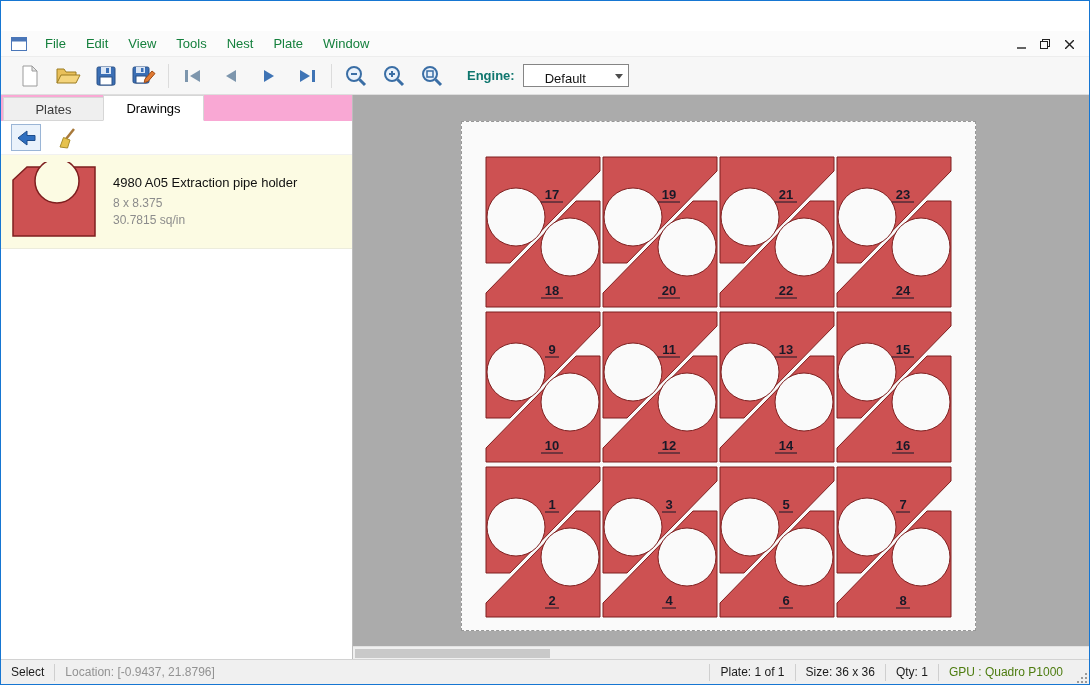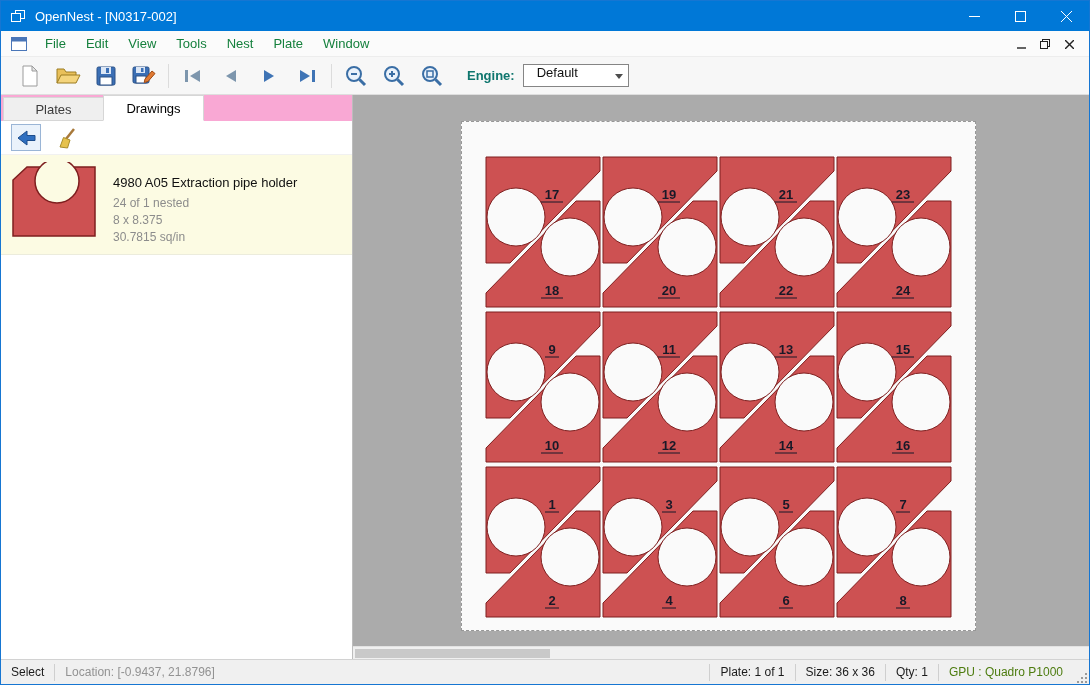--- a/index.html
+++ b/index.html
@@ -24,21 +24,21 @@
   .mdi-controls { position:absolute; right:8px; top:0; height:26px; display:flex; align-items:center; }
   .mdi-btn { width:24px; height:22px; display:flex; align-items:center; justify-content:center; }
 
   
   .toolbar { position:absolute; top:56px; left:0; right:0; height:38px; background:#f7f7f7;
              border-bottom:1px solid #dedede; display:flex; align-items:center; }
   .tb-btn { width:38px; height:32px; display:flex; align-items:center; justify-content:center; }
   .tb-sep { width:1px; height:24px; background:#dcdcdc; margin:0 5px; }
   .engine-label { font-weight:bold; font-size:13px; margin:0 8px 0 16px; color:#0f766e; }
   .combo { width:106px; height:23px; background:#fff; border:1px solid #858585; display:flex;
-           align-items:flex-start; font-size:13px; padding-left:13px; position:relative; color:#111; }
+           align-items:flex-end; font-size:13px; padding-left:21px; position:relative; color:#111; }
   .combo-arrow { position:absolute; right:5px; top:9px; width:0; height:0;
                  border-left:4px solid transparent; border-right:4px solid transparent;
                  border-top:5px solid #4d4d4d; }
   .auto-nest { margin-left:24px; font-size:13px; color:#4c1d95; background:none; border:none; padding:2px 6px;margin-top:48px; }
 
   
   .sidebar { position:absolute; top:94px; left:0; width:352px; bottom:25px; background:#fff;
              border-right:1px solid #bdbdbd; }
   .tabs { height:26px; display:flex; align-items:flex-end; background:#f9a8d4; }
   .tab { width:101px; height:24px; display:flex; align-items:center; justify-content:center;
@@ -72,47 +72,20 @@
   .sb-loc { color:#929292; }
   .sb-gpu { color:#4d7c0f; }
   .sb-spacer { flex:1; }
   .grip { width:16px; height:25px; display:flex; align-items:flex-end; justify-content:flex-end; }
 </style>
 </head>
 <body>
 
 <div class="window">
 
-  <div class="titlebar">
-    <span class="app-icon">
-      <svg width="16" height="16">
-          <rect x="5.5" y="2.5" width="9" height="8" fill="none" stroke="#fff"></rect>
-          <rect x="1.5" y="5.5" width="9" height="8" fill="#0078d7" stroke="#fff"></rect>
-        </svg>
-    </span>
-    <span class="title-text">OpenNest - [N0317-002]</span>
-    <div class="win-controls">
-      <div class="win-btn">
-        <svg width="11" height="11">
-            <line x1="0" y1="5.5" x2="11" y2="5.5" stroke="#fff"></line>
-          </svg>
-      </div>
-      <div class="win-btn">
-        <svg width="11" height="11">
-            <rect x="0.5" y="0.5" width="10" height="10" fill="none" stroke="#fff"></rect>
-          </svg>
-      </div>
-      <div class="win-btn">
-        <svg width="11" height="11">
-            <line x1="0" y1="0" x2="11" y2="11" stroke="#fff"></line>
-            <line x1="11" y1="0" x2="0" y2="11" stroke="#fff"></line>
-          </svg>
-      </div>
-    </div>
-  </div>
 
   <div class="menubar">
     <span class="mdi-icon">
       <svg width="16" height="14">
           <rect x="0.5" y="0.5" width="15" height="13" fill="#fff" stroke="#4a76b8"></rect>
           <rect x="0.5" y="0.5" width="15" height="4" fill="#4a76b8"></rect>
         </svg>
     </span>
     <span class="menu-item">File</span>
     <span class="menu-item">Edit</span>
@@ -244,21 +217,20 @@
           </svg>
       </div>
     </div>
     <div class="drawing-item">
       <svg class="thumb" viewBox="0 0 90 78">
         <path d="M4,74 L4,18 L18,5 L86,5 L86,74 Z" fill="#cd5152" stroke="#7e1f1f" stroke-width="1.5"></path>
         <circle cx="48" cy="19" r="22" fill="#fcfbe3" stroke="#7e1f1f" stroke-width="1.5"></circle>
       </svg>
       <div class="item-text">
         <div class="item-title">4980 A05 Extraction pipe holder</div>
-        <div class="item-line">24 of 1 nested</div>
         <div class="item-line">8 x 8.375</div>
         <div class="item-line">30.7815 sq/in</div>
       </div>
     </div>
   </div>
 
   <div class="canvas">
     <div class="plate">
       <svg id="nest-svg" width="513" height="508" viewBox="0 0 513 508">
           <g transform="translate(24,35)">

